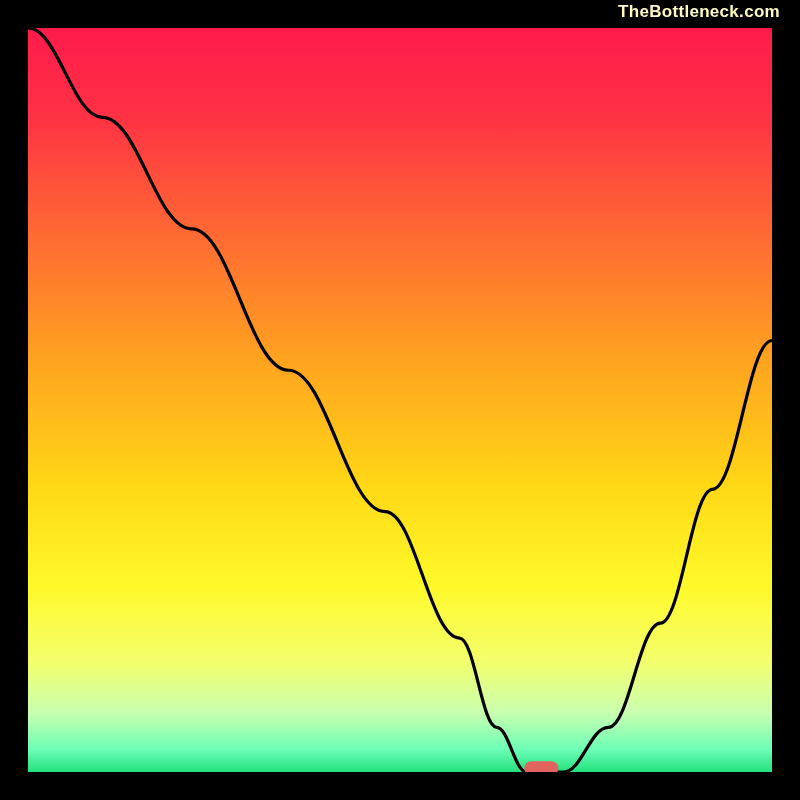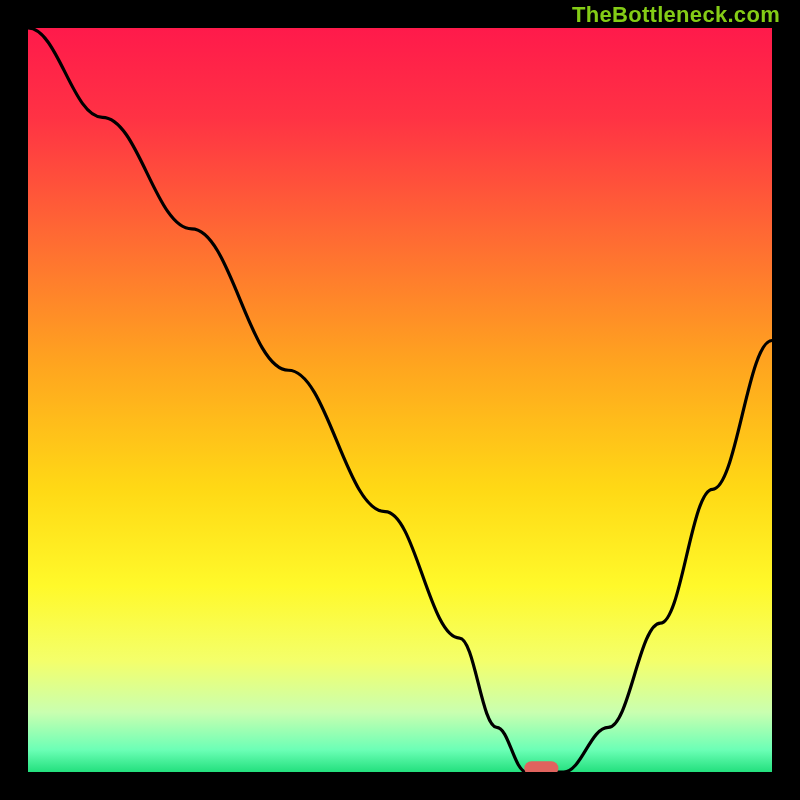--- a/index.html
+++ b/index.html
@@ -14,22 +14,22 @@
   .frame {
     position: relative;
     width: 800px;
     height: 800px;
     background: #000;
   }
   .watermark {
     position: absolute;
     top: 2px;
     right: 20px;
-    color: #84cc16;
-    font-size: 22px;
+    color: #fef9c3;
+    font-size: 17px;
     font-weight: 600;
     letter-spacing: 0.3px;
     z-index: 10;
   }
   svg.plot {
     position: absolute;
     top: 0;
     left: 0;
   }
 </style>

